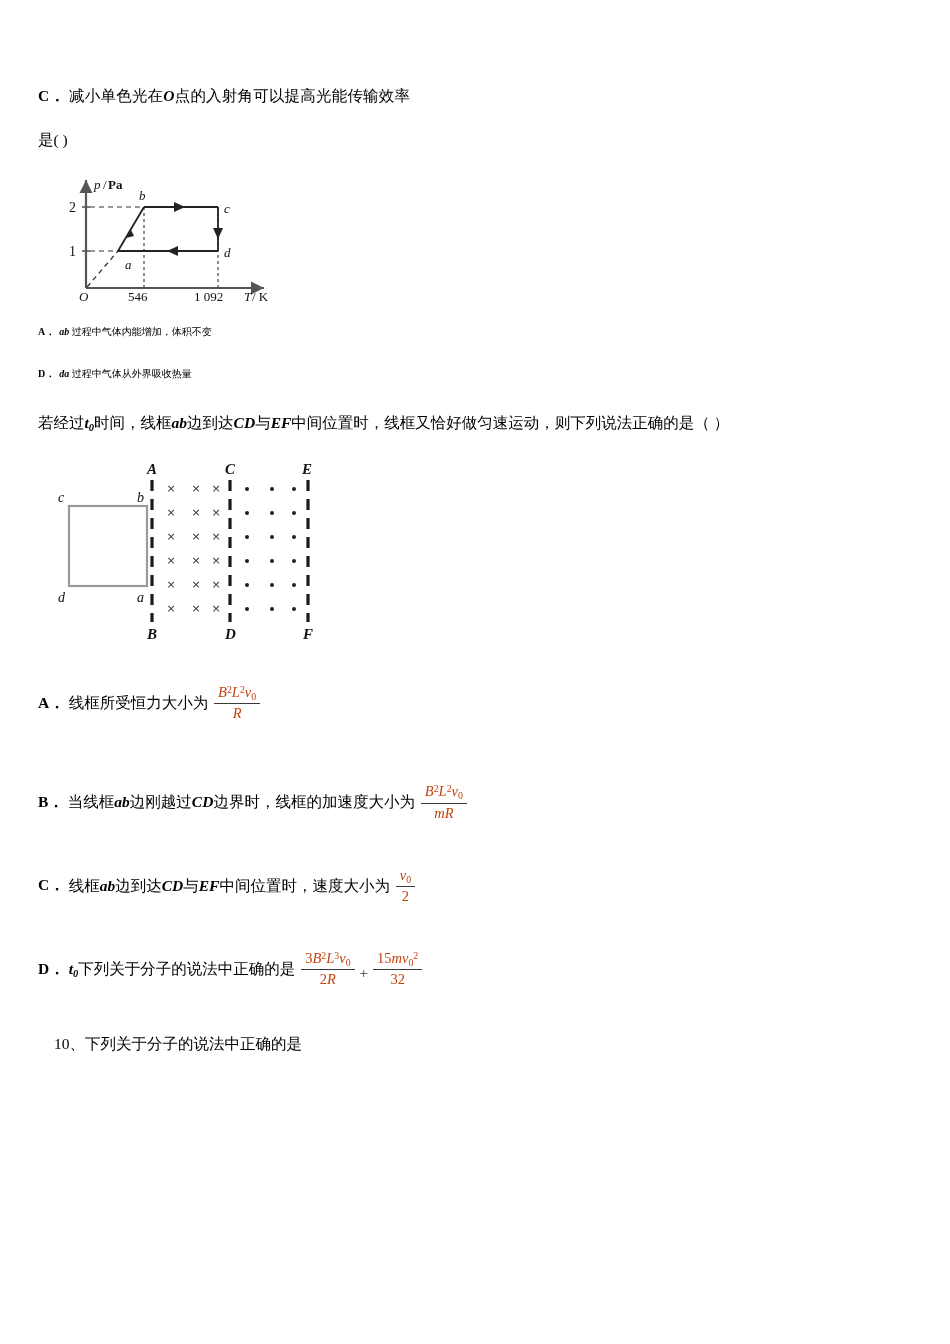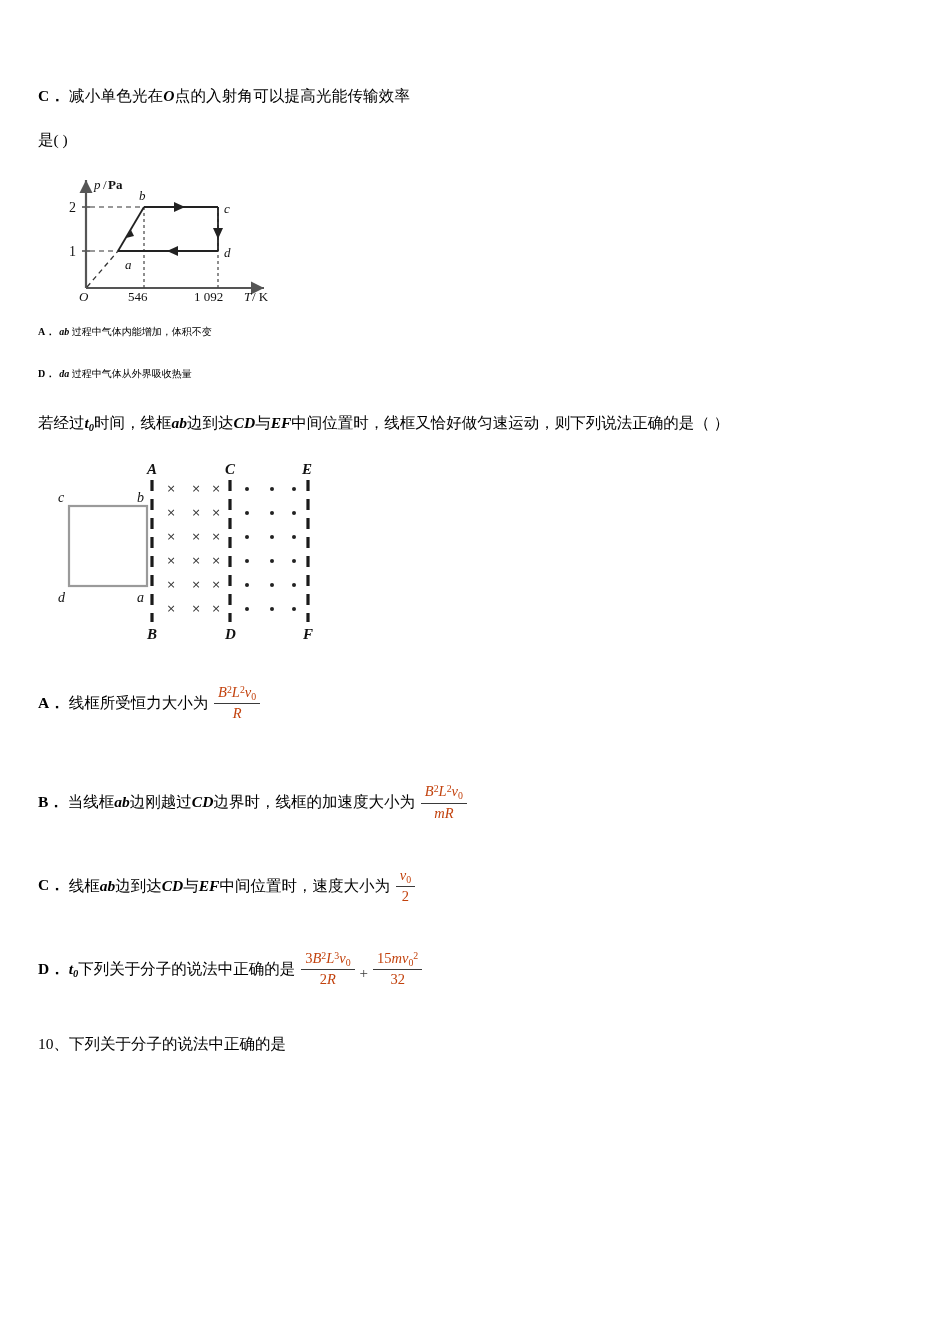--- a/index.html
+++ b/index.html
@@ -286,18 +286,18 @@
       <span class="opt-label txt">D．</span><span class="bi txt"><span>t</span><span class="sub">0</span></span><span class="txt">下列关于分子的说法中正确的是</span>
       <span class="frac">
         <span class="num">3<span class="it">B</span><span class="sup">2</span><span class="it">L</span><span class="sup">3</span><span class="it">v</span><span class="sub">0</span></span>
         <span class="den">2<span class="it">R</span></span>
       </span><span class="plus-op">+</span><span class="frac">
         <span class="num">15<span class="it">mv</span><span class="sub">0</span><span class="sup">2</span></span>
         <span class="den">32</span>
       </span>
     </div>
 
-    <div class="q-line" style="margin-top:28px;">
+    <div class="q-line" style="margin-top:28px;margin-left:16px;">
       <span>10、</span><span>下列关于分子的说法中正确的是</span>
     </div>
 
   </div>
 </div>
 
 </body></html>

